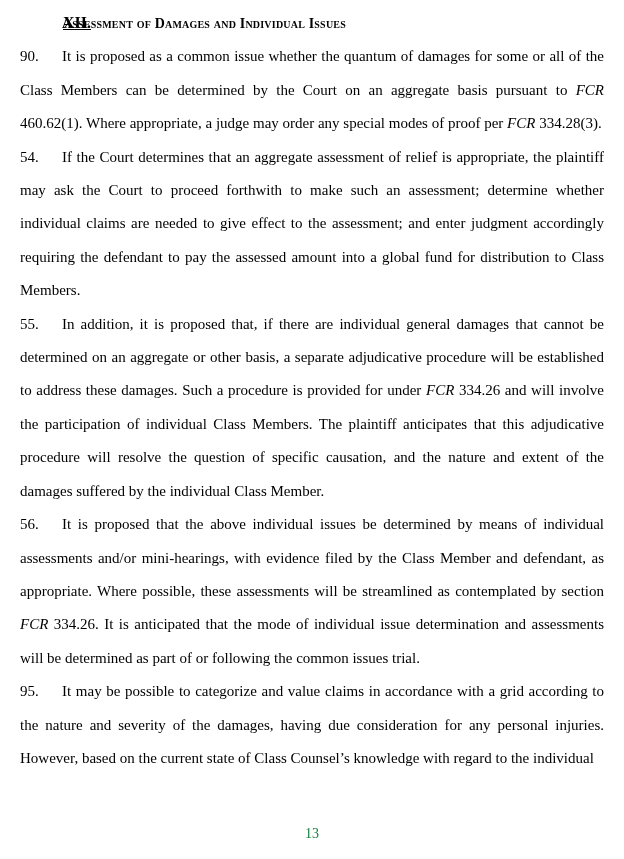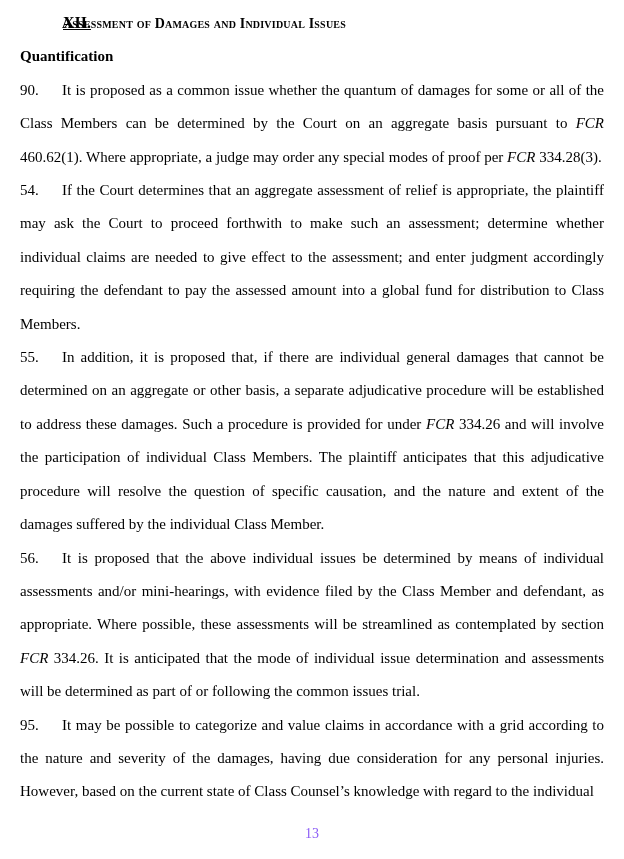--- a/index.html
+++ b/index.html
@@ -50,33 +50,32 @@
     width: 42px;
   }
   .page-footer {
     position: absolute;
     left: 0;
     right: 0;
     top: 824px;
     text-align: center;
     font-size: 14px;
     line-height: 20px;
-    color: #8b5cf6;
+    color: #15803d;
   }
 </style>
 </head>
 <body>
 
 <div class="page">
 
   <div class="section-heading">
     <span class="h-num"><span class="u">XII.</span></span><span class="h-title">Assessment of Damages and Individual Issues</span>
   </div>
 
-  <div class="subsection-heading">Quantification</div>
 
   <div>
       <p class="para"><span class="para-num">90.</span><span><span>It is proposed as a common issue whether the quantum of damages for some or all of the Class Members can be determined by the Court on an aggregate basis pursuant to </span><i>FCR</i><span> 460.62(1). Where appropriate, a judge may order any special modes of proof per </span><i>FCR</i><span> 334.28(3).</span></span></p>
       <p class="para"><span class="para-num">54.</span><span><span>If the Court determines that an aggregate assessment of relief is appropriate, the plaintiff may ask the Court to proceed forthwith to make such an assessment; determine whether individual claims are needed to give effect to the assessment; and enter judgment accordingly requiring the defendant to pay the assessed amount into a global fund for distribution to Class Members.</span></span></p>
       <p class="para"><span class="para-num">55.</span><span><span>In addition, it is proposed that, if there are individual general damages that cannot be determined on an aggregate or other basis, a separate adjudicative procedure will be established to address these damages. Such a procedure is provided for under </span><i>FCR</i><span> 334.26 and will involve the participation of individual Class Members. The plaintiff anticipates that this adjudicative procedure will resolve the question of specific causation, and the nature and extent of the damages suffered by the individual Class Member.</span></span></p>
       <p class="para"><span class="para-num">56.</span><span><span>It is proposed that the above individual issues be determined by means of individual assessments and/or mini-hearings, with evidence filed by the Class Member and defendant, as appropriate. Where possible, these assessments will be streamlined as contemplated by section </span><i>FCR</i><span> 334.26. It is anticipated that the mode of individual issue determination and assessments will be determined as part of or following the common issues trial.</span></span></p>
       <p class="para"><span class="para-num">95.</span><span><span>It may be possible to categorize and value claims in accordance with a grid according to the nature and severity of the damages, having due consideration for any personal injuries. However, based on the current state of Class Counsel’s knowledge with regard to the individual</span></span></p>
     </div>
 
   <div class="page-footer">

